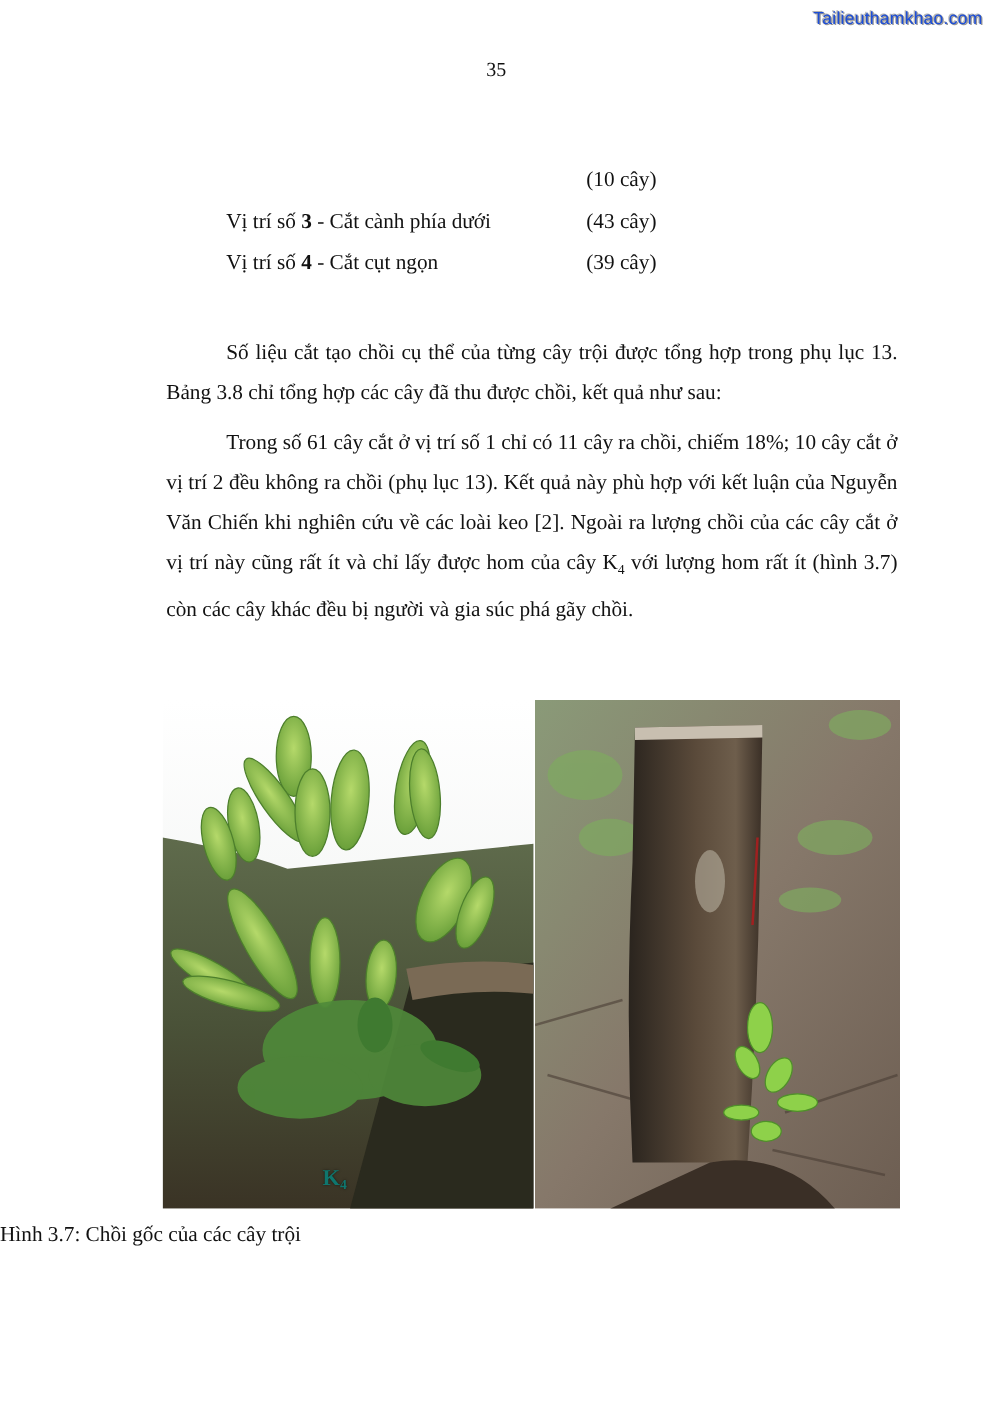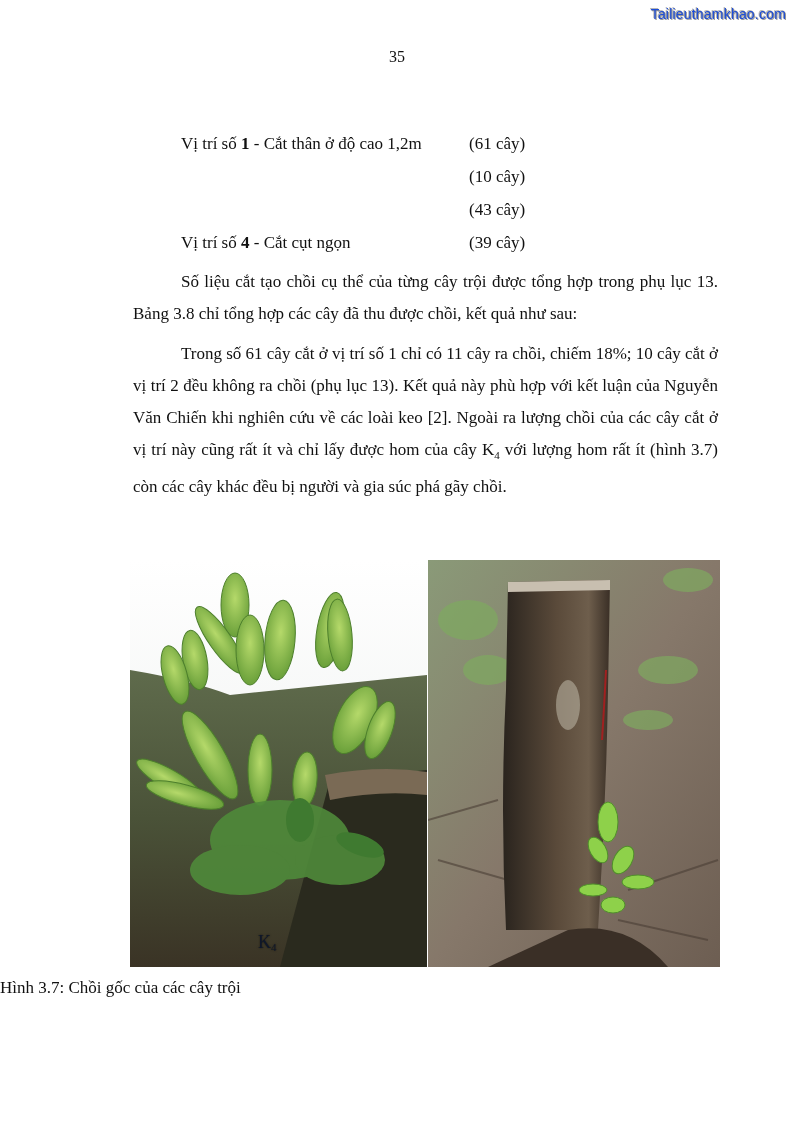--- a/index.html
+++ b/index.html
@@ -32,47 +32,44 @@
     }
     .para1 { top: 266px; }
     .para2 { top: 338px; }
 
     .figure { position: absolute; left: 130px; top: 560px; width: 590px; height: 407px; }
     .photo { position: absolute; top: 0; height: 407px; overflow: hidden; }
     .photo-k4 { left: 0; width: 297px; }
     .photo-k8 { left: 298px; width: 292px; }
     .photo svg { display: block; width: 100%; height: 100%; }
     .photo-label {
-      position: absolute; font-weight: normal; color: #0f172a; font-size: 18px;
+      position: absolute; font-weight: bold; color: #0f766e; font-size: 18px;
       text-shadow: 0 0 2px rgba(0,0,0,0.6);
     }
     .photo-label sub { font-size: 11px; vertical-align: -3px; }
     .photo-k4 .photo-label { left: 128px; top: 372px; }
     .photo-k8 .photo-label { left: 132px; top: 372px; margin-top: 43px; }
 
     .caption {
       position: absolute; top: 978px; left: 0; width: 794px; text-align: left;
       font-size: 17px;
     }
   </style>
 </head>
 <body>
 
 <div class="watermark">Tailieuthamkhao.com</div>
 <div class="page-number">35</div>
 
 <div class="positions">
   <div class="pos-row">
-    <span class="pos-text"><span>Vị trí số </span><b>1</b><span> - Cắt thân ở độ cao 1,2m</span></span>
-    <span class="pos-count">(61 cây)</span>
-  </div>
-  <div class="pos-row">
     <span class="pos-count">(10 cây)</span>
   </div>
   <div class="pos-row">
+    <span class="pos-text"><span>Vị trí số </span><b>3</b><span> - Cắt cành phía dưới</span></span>
     <span class="pos-count">(43 cây)</span>
   </div>
   <div class="pos-row">
     <span class="pos-text"><span>Vị trí số </span><b>4</b><span> - Cắt cụt ngọn</span></span>
     <span class="pos-count">(39 cây)</span>
   </div>
 </div>
 
 <p class="para para1">Số liệu cắt tạo chồi cụ thể của từng cây trội được tổng hợp trong phụ lục 13. Bảng 3.8 chỉ tổng hợp các cây đã thu được chồi, kết quả như sau:</p>
 

